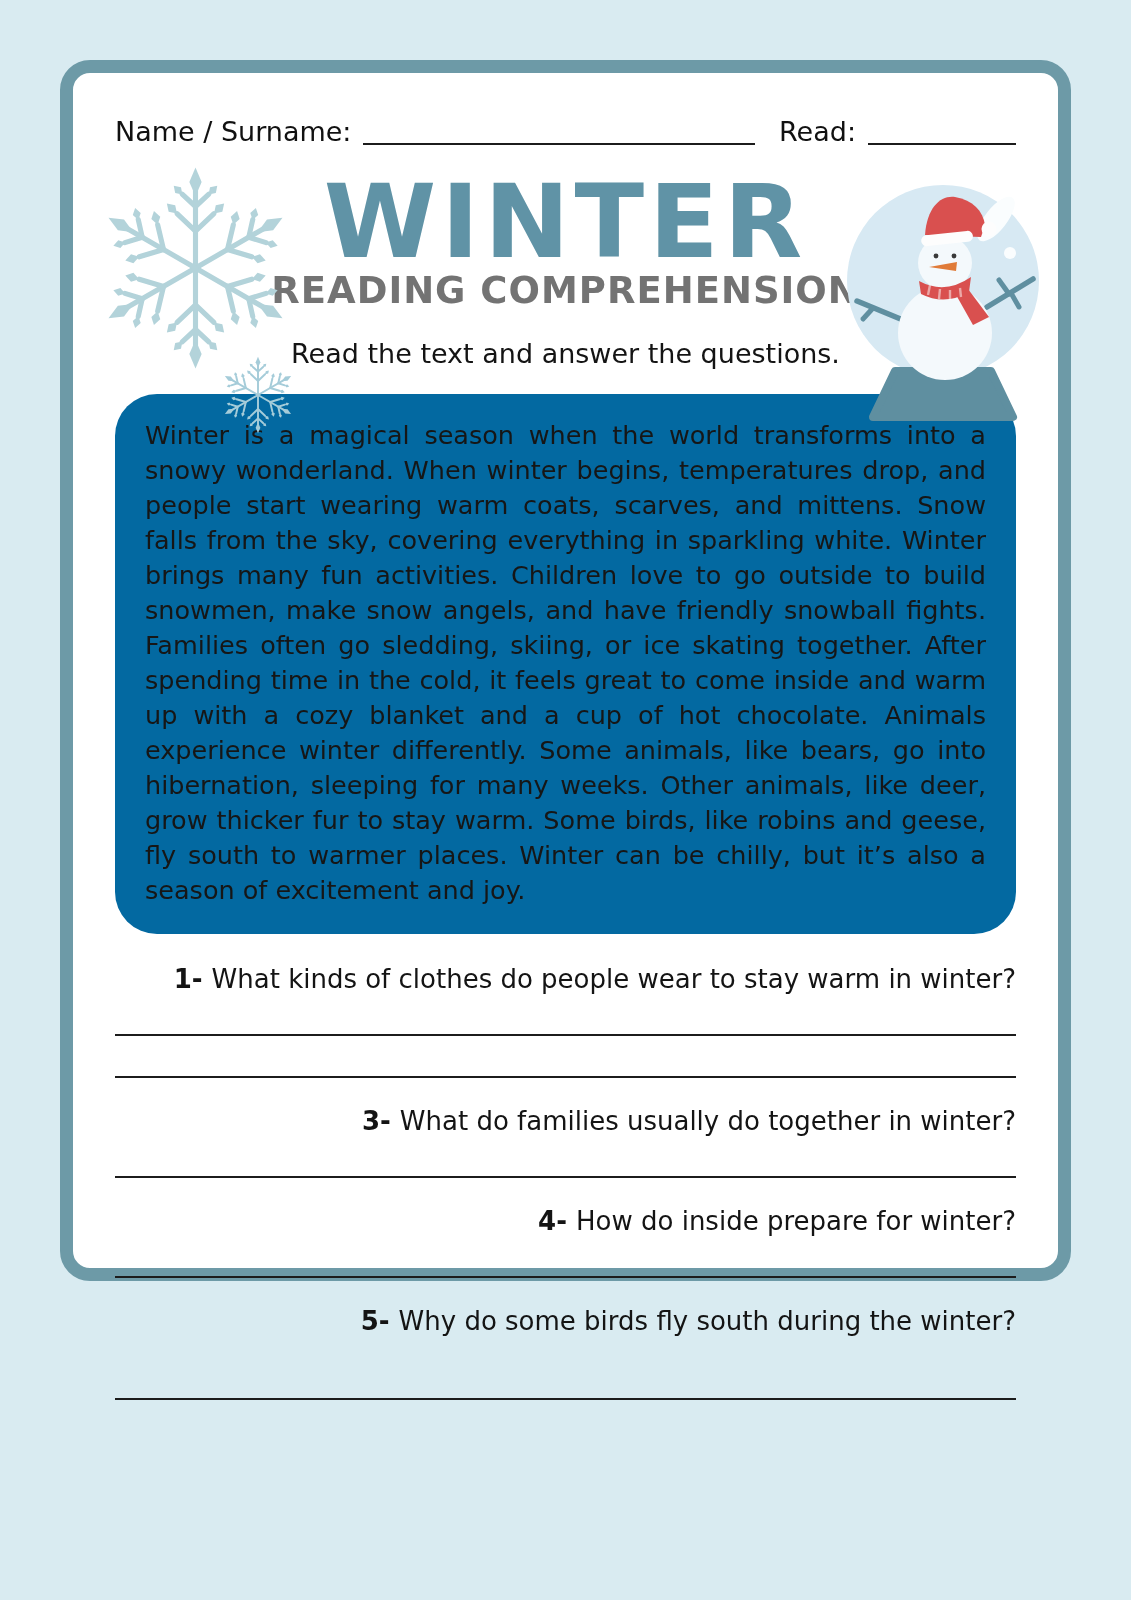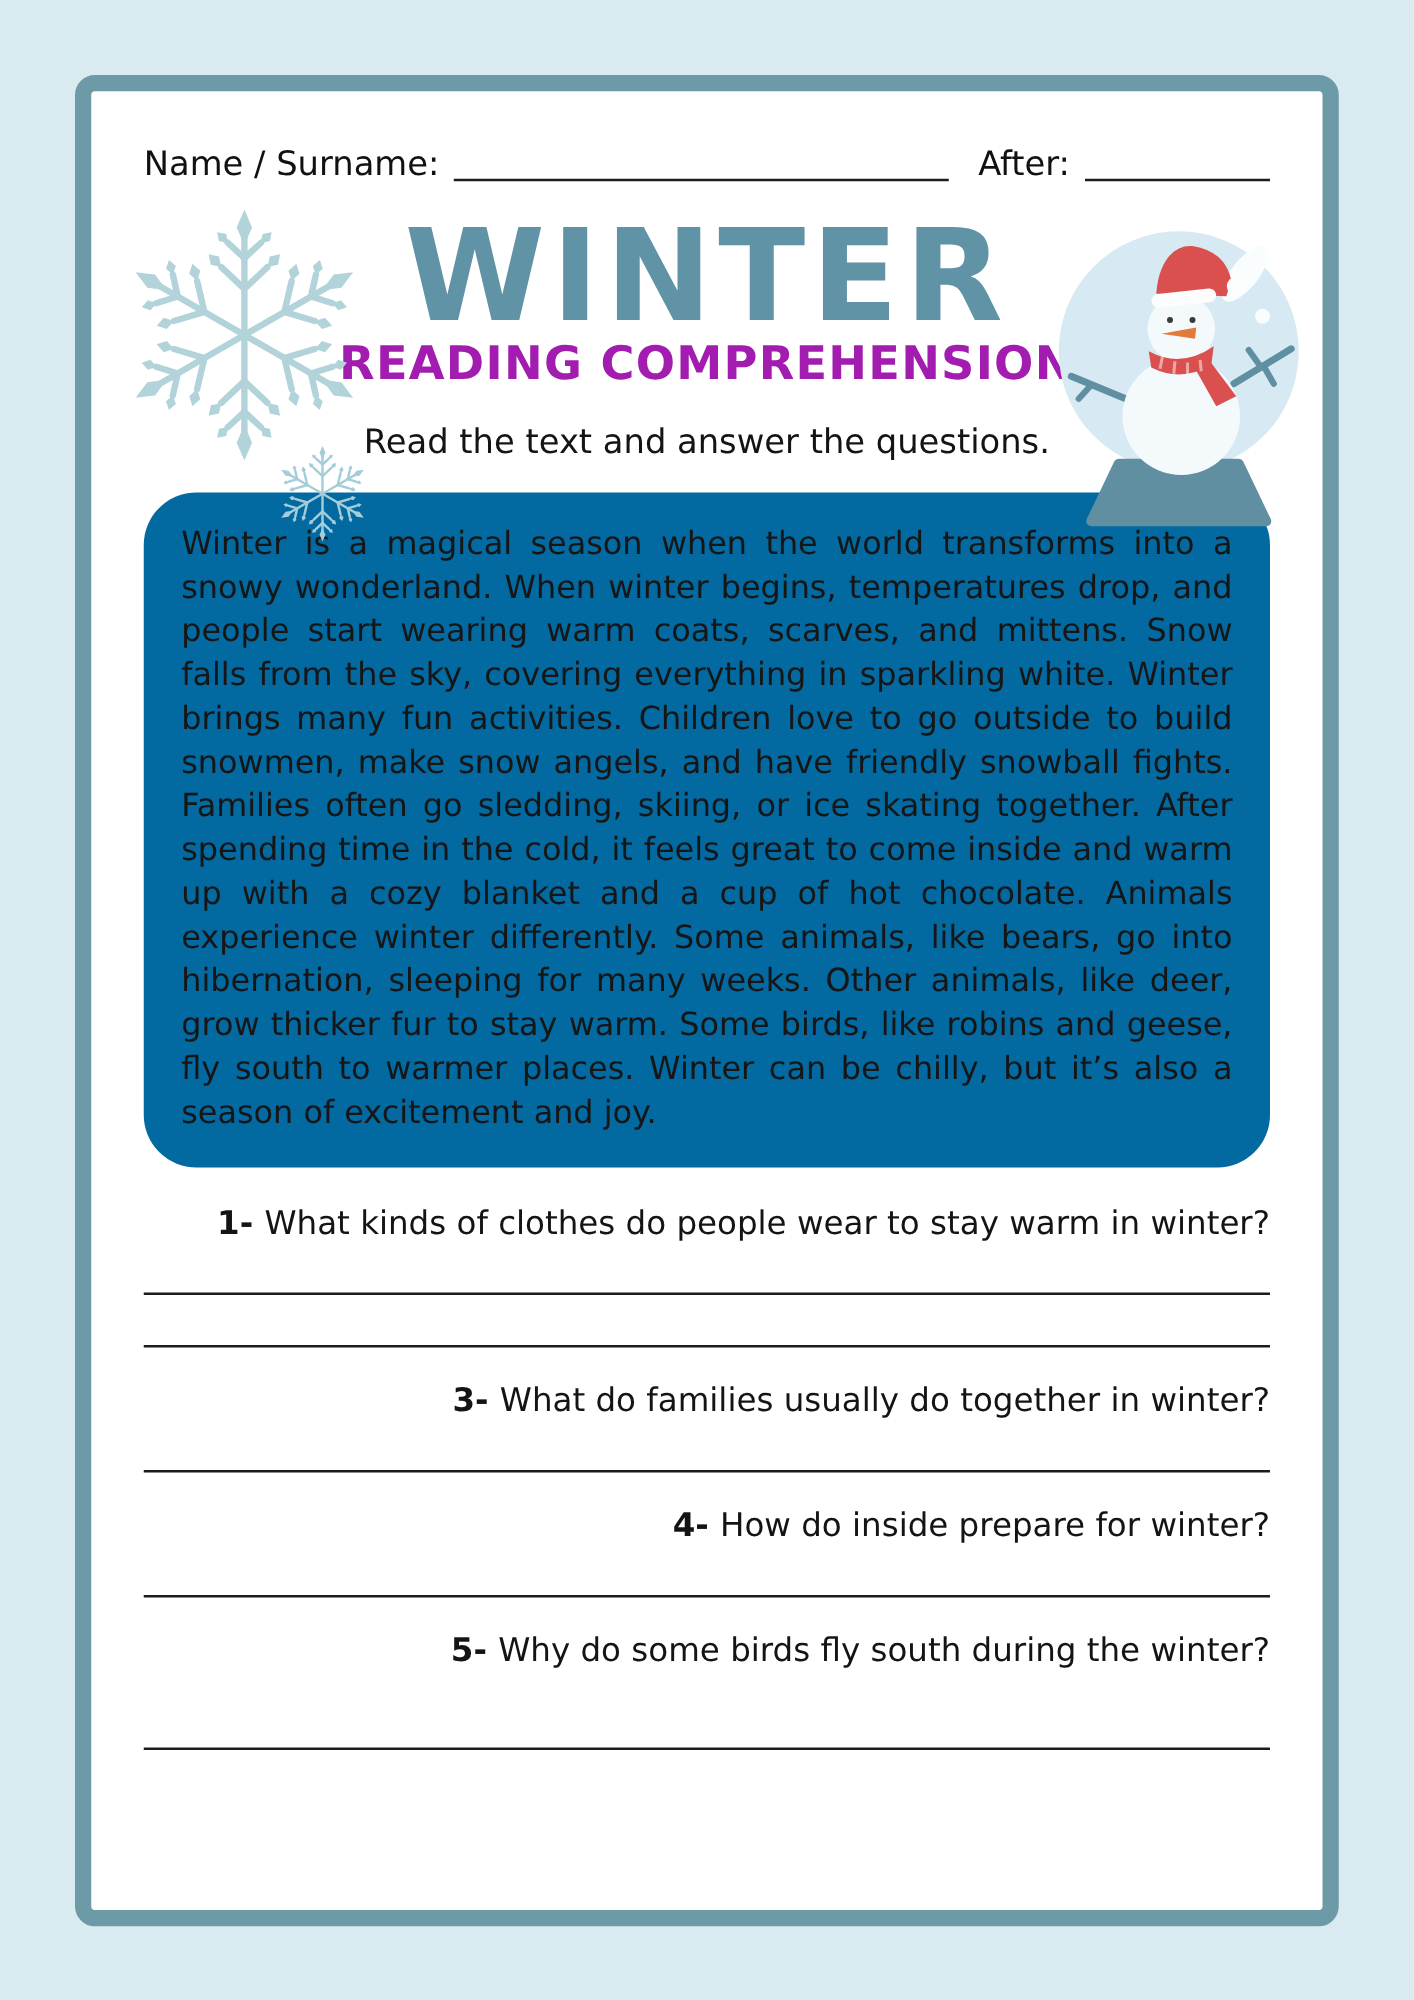--- a/index.html
+++ b/index.html
@@ -7,24 +7,24 @@
   body {
     background: #d9ebf1;
     font-family: "DejaVu Sans", sans-serif;
     color: #161616;
     position: relative;
     overflow: hidden;
   }
   .card {
     position: absolute;
     left: 60px; top: 60px;
-    width: 1011px; height: 1481px;
+    width: 1011px; height: 1221px;
     background: #ffffff;
     border: 13px solid #6d9aa7;
-    border-radius: 16px;
+    border-radius: 30px;
   }
   
   .header-row {
     display: flex;
     align-items: flex-end;
     padding: 42px 42px 0 42px;
     font-size: 27px;
     color: #111;
   }
   .blank-line {
@@ -44,21 +44,21 @@
     letter-spacing: 5px;
     line-height: 1.12;
     color: #6093a6;
   }
   .subtitle {
     margin-top: -10px;
     text-align: center;
     font-size: 37px;
     font-weight: bold;
     letter-spacing: 1px;
-    color: #a21caf;
+    color: #737373;
   }
   .instruction {
     margin-top: 26px;
     text-align: center;
     font-size: 27px;
     color: #141414;
   }
   
   .deco { position: absolute; }
   .flake-large { left: 20px; top: 86px; width: 205px; height: 218px; }
@@ -89,21 +89,21 @@
   .answer-line.last { margin-top: 62px; }
 </style>
 </head>
 <body>
 
 <div class="card">
 
   <div class="header-row">
     <span class="header-label">Name / Surname:</span>
     <span class="blank-line name-line"></span>
-    <span class="header-label date-label">After:</span>
+    <span class="header-label date-label">Read:</span>
     <span class="blank-line date-line"></span>
   </div>
 
   <div class="deco flake-large">
     <svg width="100%" height="100%" viewBox="-100 -100 200 200">
       <defs>
         <g id="flake-arm" stroke-width="5" stroke-linecap="round">
           <line x1="0" y1="0" x2="0" y2="-84"></line>
           <polygon points="0,-98 6,-84 0,-70 -6,-84" stroke="none"></polygon>
           <line x1="0" y1="-36" x2="-18" y2="-53"></line>

